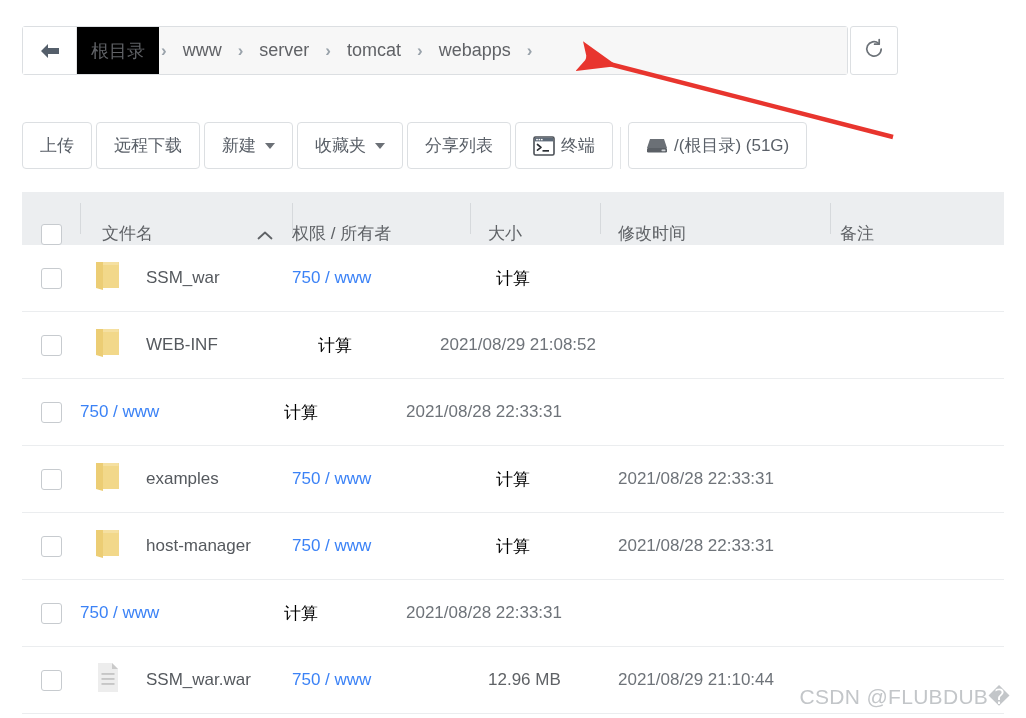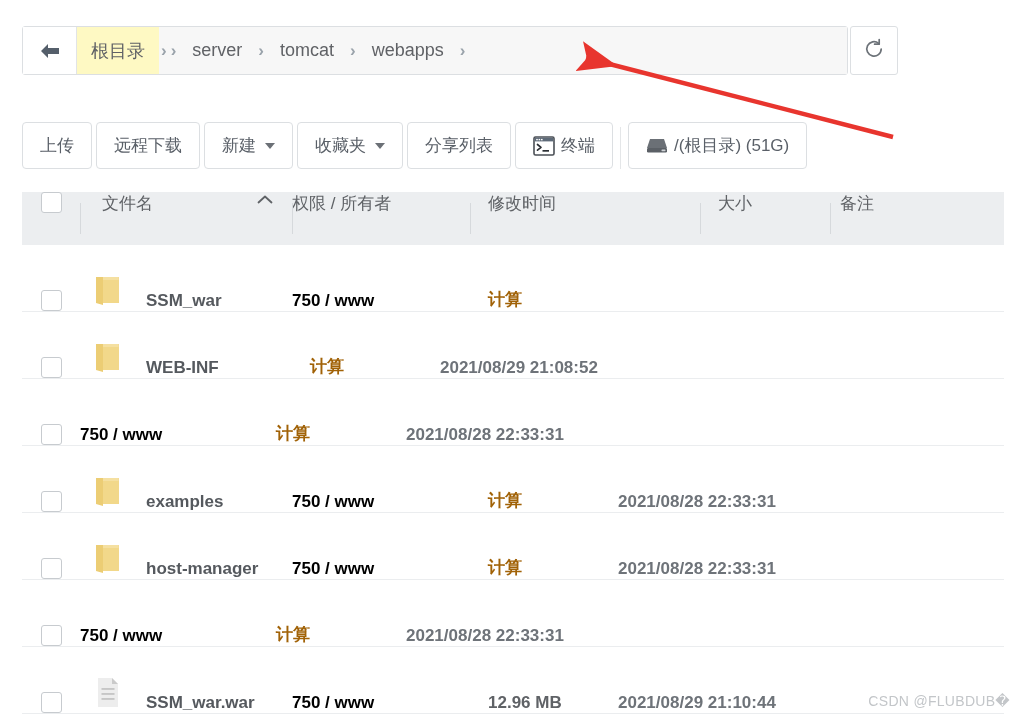--- a/index.html
+++ b/index.html
@@ -51,21 +51,21 @@
   .crumb-link {
     font-size: 18px;
     color: #606266;
     padding: 0 14px;
     height: 100%;
     display: flex; align-items: center;
     cursor: pointer;
     white-space: nowrap;
   }
   .crumb-link.root {
-    background: #fef9c3;
+    background: #000000;
   }
   .crumb-sep {
     color: #9aa3ab;
     font-size: 17px;
     font-weight: 600;
     padding: 0 2px;
     user-select: none;
   }
   .refresh-btn {
     position: absolute;
@@ -121,21 +121,21 @@
     width: 982px;
   }
   .thead {
     display: flex;
     align-items: center;
     height: 53px;
     background: #eceef0;
     color: #5f6266;
     font-size: 17px;
   }
-  .thead .cell { position: relative; height: 100%; display: flex; align-items: flex-start; }
+  .thead .cell { position: relative; height: 100%; display: flex; align-items: flex-end; }
   .thead .cell + .cell::before {
     content: "";
     position: absolute;
     left: 0; top: 11px;
     width: 1px; height: 31px;
     background: #d6d9dc;
   }
   .c-check { width: 58px; justify-content: center; flex: none; }
   .c-name  { width: 212px; flex: none; padding-left: 22px; }
   .c-perm  { width: 178px; flex: none; }
@@ -155,43 +155,43 @@
 
   .trow {
     display: flex;
     align-items: center;
     height: 67px;
     border-bottom: 1px solid #ebedef;
     font-size: 17px;
     color: #5f6266;
     background: #ffffff;
   }
-  .trow .cell { height: 100%; display: flex; align-items: flex-end; font-weight: bold; }
+  .trow .cell { height: 100%; display: flex; align-items: center; }
   .trow .c-name { padding-left: 0; gap: 10px; }
   .fname { color: #55595e; white-space: nowrap; }
-  .perm  { color: #000000; }
-  .calc  { color: #a16207; cursor: pointer; }
+  .perm  { color: #3b82f6; }
+  .calc  { color: #000000; cursor: pointer; margin-left: 8px; }
   .size  { color: #5f6266; }
   .mtime { color: #6e7379; }
 
   .ic-wrap { width: 56px; display:flex; align-items:center; justify-content:center; flex:none; }
 
   
   .arrow-layer {
     position: absolute;
     left: 0; top: 0;
     width: 1026px; height: 718px;
     pointer-events: none;
   }
 
   
   .watermark {
     position: absolute;
     right: 16px; bottom: 9px;
-    font-size: 14px;
+    font-size: 21px;
     color: #c3c6c9;
     letter-spacing: 0.3px;
     white-space: nowrap;
   }
 </style>
 </head>
 <body>
 
 <div id="app">
 
@@ -202,20 +202,21 @@
           <path d="M10 3 L3 10 L10 17 L10 13 L21 13 L21 7 L10 7 Z" fill="#555f6b"></path>
         </svg>
       </span>
     </div>
     <div class="crumb-scroll" id="crumbs">
         <div class="crumb-item">
           <span class="crumb-link root">根目录</span>
           <span class="crumb-sep">›</span>
         </div>
         <div class="crumb-item">
+          <span class="crumb-link">www</span>
           <span class="crumb-sep">›</span>
         </div>
         <div class="crumb-item">
           <span class="crumb-link">server</span>
           <span class="crumb-sep">›</span>
         </div>
         <div class="crumb-item">
           <span class="crumb-link">tomcat</span>
           <span class="crumb-sep">›</span>
         </div>
@@ -289,25 +290,25 @@
         <span>文件名</span>
         <span class="sort-ic">
           <svg width="18" height="12" viewBox="0 0 18 12" fill="none" stroke="#5f6266" stroke-width="1.8" stroke-linecap="round" stroke-linejoin="round">
             <path d="M2.5 8.5 L9 2.5 L15.5 8.5"></path>
           </svg>
         </span>
       </div>
       <div class="cell c-perm">
         <span>权限 / 所有者</span>
       </div>
+      <div class="cell c-size">
+        <span>大小</span>
+      </div>
       <div class="cell c-time">
         <span>修改时间</span>
-      </div>
-      <div class="cell c-size">
-        <span>大小</span>
       </div>
       <div class="cell c-note">
         <span>备注</span>
       </div>
     </div>
     <div id="tbody">
         <div class="trow">
           <div class="cell c-check">
             <div class="chk"></div>
           </div>

